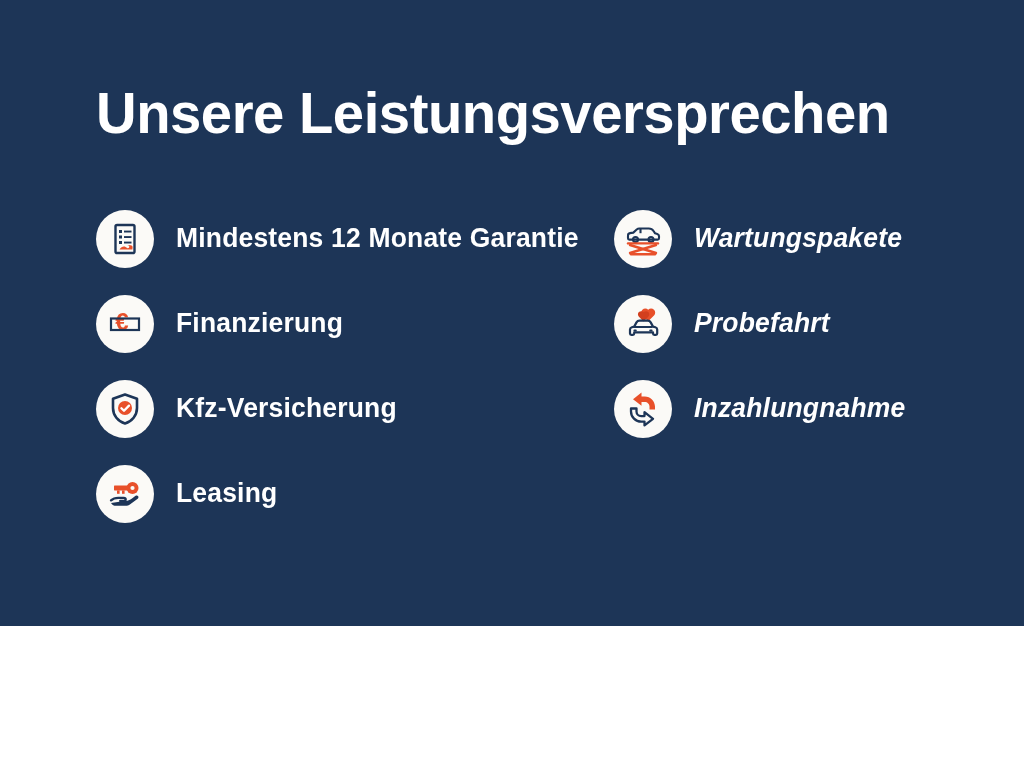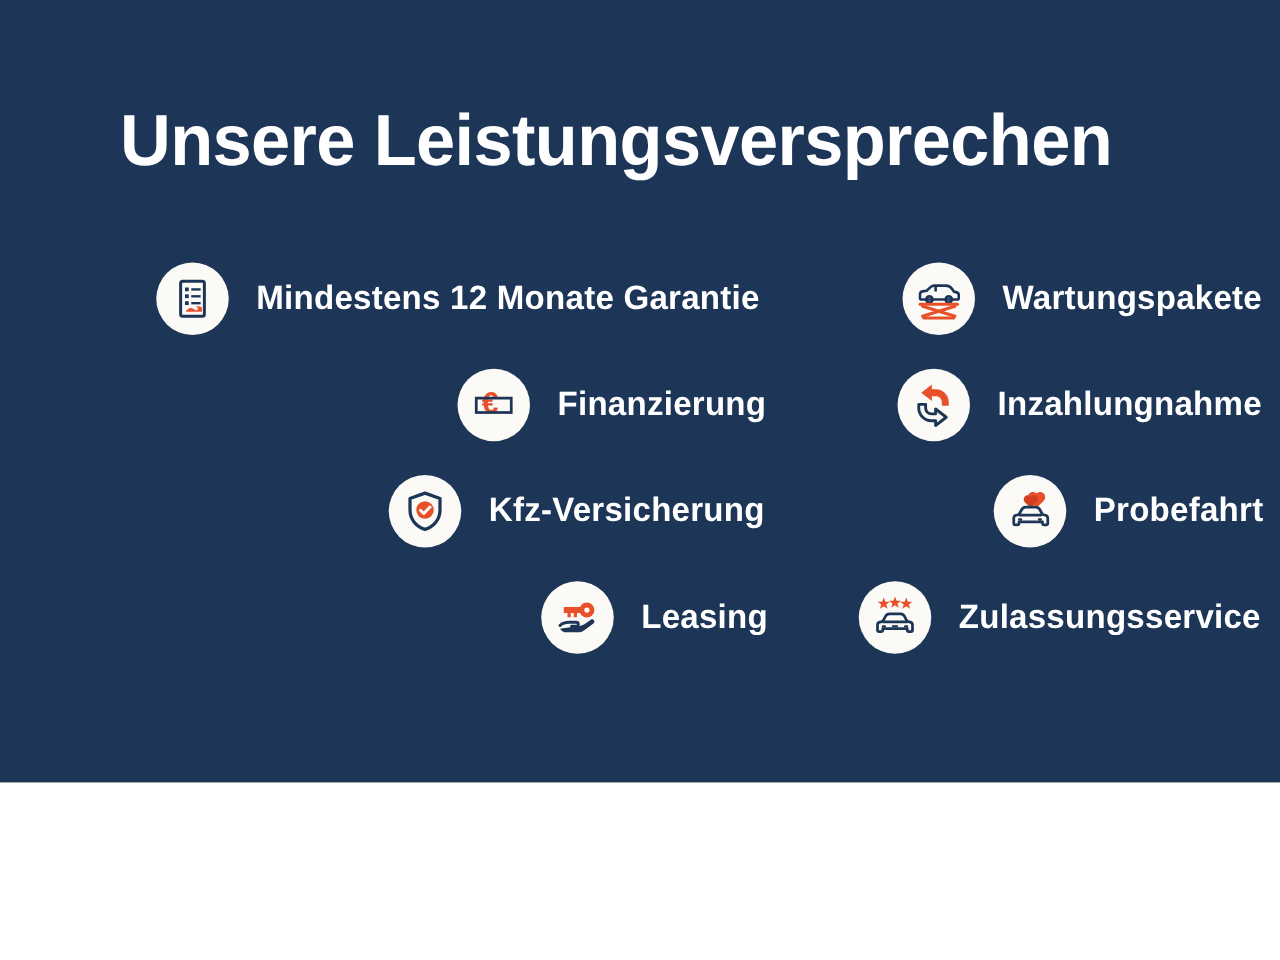--- a/index.html
+++ b/index.html
@@ -10,21 +10,21 @@
     width: 1024px;
     height: 768px;
     overflow: hidden;
     font-family: "Liberation Sans", sans-serif;
     background: #ffffff;
   }
   .poster {
     position: relative;
     width: 1024px;
     height: 768px;
-    background: #4d7c0f;
+    background: #f97316;
   }
   .hero {
     position: absolute;
     left: 0;
     top: 0;
     width: 1024px;
     height: 626px;
     background: #1d3557;
     overflow: hidden;
   }
@@ -46,28 +46,27 @@
     position: absolute;
     left: 0;
     top: 196px;
     width: 1024px;
   }
   .col {
     position: absolute;
     top: 0;
   }
   .col-left { left: 96px; width: 520px; }
-  .col-right { left: 614px; width: 400px; }
+  .col-right { left: 614px; width: 400px; font-style: italic; }
 
   .feature {
     position: relative;
     height: 85px;
     display: flex;
     align-items: center;
-    justify-content: flex-end;
   }
   .badge {
     width: 58px;
     height: 58px;
     min-width: 58px;
     border-radius: 50%;
     background: #fbfaf7;
     display: flex;
     align-items: center;
     justify-content: center;
@@ -182,63 +181,44 @@
                 <line x1="33" y1="26" x2="7" y2="34"></line>
                 <line x1="8" y1="35.3" x2="32" y2="35.3"></line>
               </g>
             </svg>
           </div>
           <div class="feature-label">Wartungspakete</div>
         </div>
 
         <div class="feature">
           <div class="badge">
-            <svg width="36" height="36" viewBox="0 0 36 36">
-              <path d="M30 15.6c0-5.6-4.6-10.2-10.2-10.2h-3.3V1.6L8 8.2l8.5 6.6v-3.9h3.3c2.6 0 4.7 2.1 4.7 4.7v2.9H30v-2.9z" fill="#e8502a"></path>
-              <path d="M6 20.4c0 5.6 4.6 10.2 10.2 10.2h3.3v3.8l8.5-6.6-8.5-6.6v3.9h-3.3c-2.6 0-4.7-2.1-4.7-4.7v-2.9H6v2.9z" fill="none" stroke="#1d3557" stroke-width="2.3" stroke-linejoin="round"></path>
-            </svg>
-          </div>
-          <div class="feature-label">Inzahlungnahme</div>
-        </div>
-
-        <div class="feature">
-          <div class="badge">
             <svg width="38" height="38" viewBox="0 0 38 38">
               <path d="M24.2 4.8c1.6-1.6 4.2-1.6 5.8 0 1.6 1.6 1.6 4.2 0 5.8l-5.8 5.6-5.8-5.6c-1.6-1.6-1.6-4.2 0-5.8 1.6-1.6 4.2-1.6 5.8 0z" fill="#e8502a"></path>
               <path d="M19.6 7.1c1.3-1.3 3.4-1.3 4.7 0 1.3 1.3 1.3 3.4 0 4.7l-4.7 4.6-4.7-4.6c-1.3-1.3-1.3-3.4 0-4.7 1.3-1.3 3.4-1.3 4.7 0z" fill="#d23f1e"></path>
               <g fill="none" stroke="#1d3557" stroke-width="2.2" stroke-linejoin="round" stroke-linecap="round">
                 <path d="M6 24.5c0-1.2.7-2 1.8-2.3l2.4-.6 2.3-4.2c.6-1.1 1.7-1.8 3-1.8h8.2c1.3 0 2.4.7 3 1.8l2.3 4.2 2.4.6c1.1.3 1.8 1.1 1.8 2.3v4c0 .7-.6 1.3-1.3 1.3h-1.6c-.7 0-1.3-.6-1.3-1.3v-1.1H10.2v1.1c0 .7-.6 1.3-1.3 1.3H7.3c-.7 0-1.3-.6-1.3-1.3v-4z"></path>
                 <line x1="10.3" y1="22" x2="27.7" y2="22"></line>
               </g>
               <rect x="9.4" y="24.6" width="3.4" height="1.9" rx="0.9" fill="#1d3557"></rect>
               <rect x="25.2" y="24.6" width="3.4" height="1.9" rx="0.9" fill="#1d3557"></rect>
             </svg>
           </div>
           <div class="feature-label">Probefahrt</div>
         </div>
 
         <div class="feature">
           <div class="badge">
-            <svg width="38" height="38" viewBox="0 0 38 38">
-              <g fill="#e8502a">
-                <polygon points="10,3 11.3,6.4 14.9,6.4 12,8.6 13.1,12 10,9.9 6.9,12 8,8.6 5.1,6.4 8.7,6.4"></polygon>
-                <polygon points="19,2.2 20.3,5.6 23.9,5.6 21,7.8 22.1,11.2 19,9.1 15.9,11.2 17,7.8 14.1,5.6 17.7,5.6"></polygon>
-                <polygon points="28,3 29.3,6.4 32.9,6.4 30,8.6 31.1,12 28,9.9 24.9,12 26,8.6 23.1,6.4 26.7,6.4"></polygon>
-              </g>
-              <g fill="none" stroke="#1d3557" stroke-width="2.2" stroke-linejoin="round" stroke-linecap="round">
-                <path d="M5 25c0-1.2.7-2 1.8-2.3l2.4-.6 2.3-4.2c.6-1.1 1.7-1.8 3-1.8h9c1.3 0 2.4.7 3 1.8l2.3 4.2 2.4.6c1.1.3 1.8 1.1 1.8 2.3v4c0 .7-.6 1.3-1.3 1.3h-1.6c-.7 0-1.3-.6-1.3-1.3v-1.1H9.2v1.1c0 .7-.6 1.3-1.3 1.3H6.3c-.7 0-1.3-.6-1.3-1.3v-4z"></path>
-                <line x1="9.4" y1="22.4" x2="28.6" y2="22.4"></line>
-              </g>
-              <rect x="8.4" y="25.1" width="3.4" height="1.9" rx="0.9" fill="#1d3557"></rect>
-              <rect x="26.2" y="25.1" width="3.4" height="1.9" rx="0.9" fill="#1d3557"></rect>
-              <rect x="16.6" y="25.1" width="4.8" height="1.6" rx="0.5" fill="#1d3557"></rect>
-            </svg>
-          </div>
-          <div class="feature-label">Zulassungsservice</div>
-        </div>
+            <svg width="36" height="36" viewBox="0 0 36 36">
+              <path d="M30 15.6c0-5.6-4.6-10.2-10.2-10.2h-3.3V1.6L8 8.2l8.5 6.6v-3.9h3.3c2.6 0 4.7 2.1 4.7 4.7v2.9H30v-2.9z" fill="#e8502a"></path>
+              <path d="M6 20.4c0 5.6 4.6 10.2 10.2 10.2h3.3v3.8l8.5-6.6-8.5-6.6v3.9h-3.3c-2.6 0-4.7-2.1-4.7-4.7v-2.9H6v2.9z" fill="none" stroke="#1d3557" stroke-width="2.3" stroke-linejoin="round"></path>
+            </svg>
+          </div>
+          <div class="feature-label">Inzahlungnahme</div>
+        </div>
+
 
       </div>
     </div>
   </div>
 
   <div class="footer">
 
     
 
     

